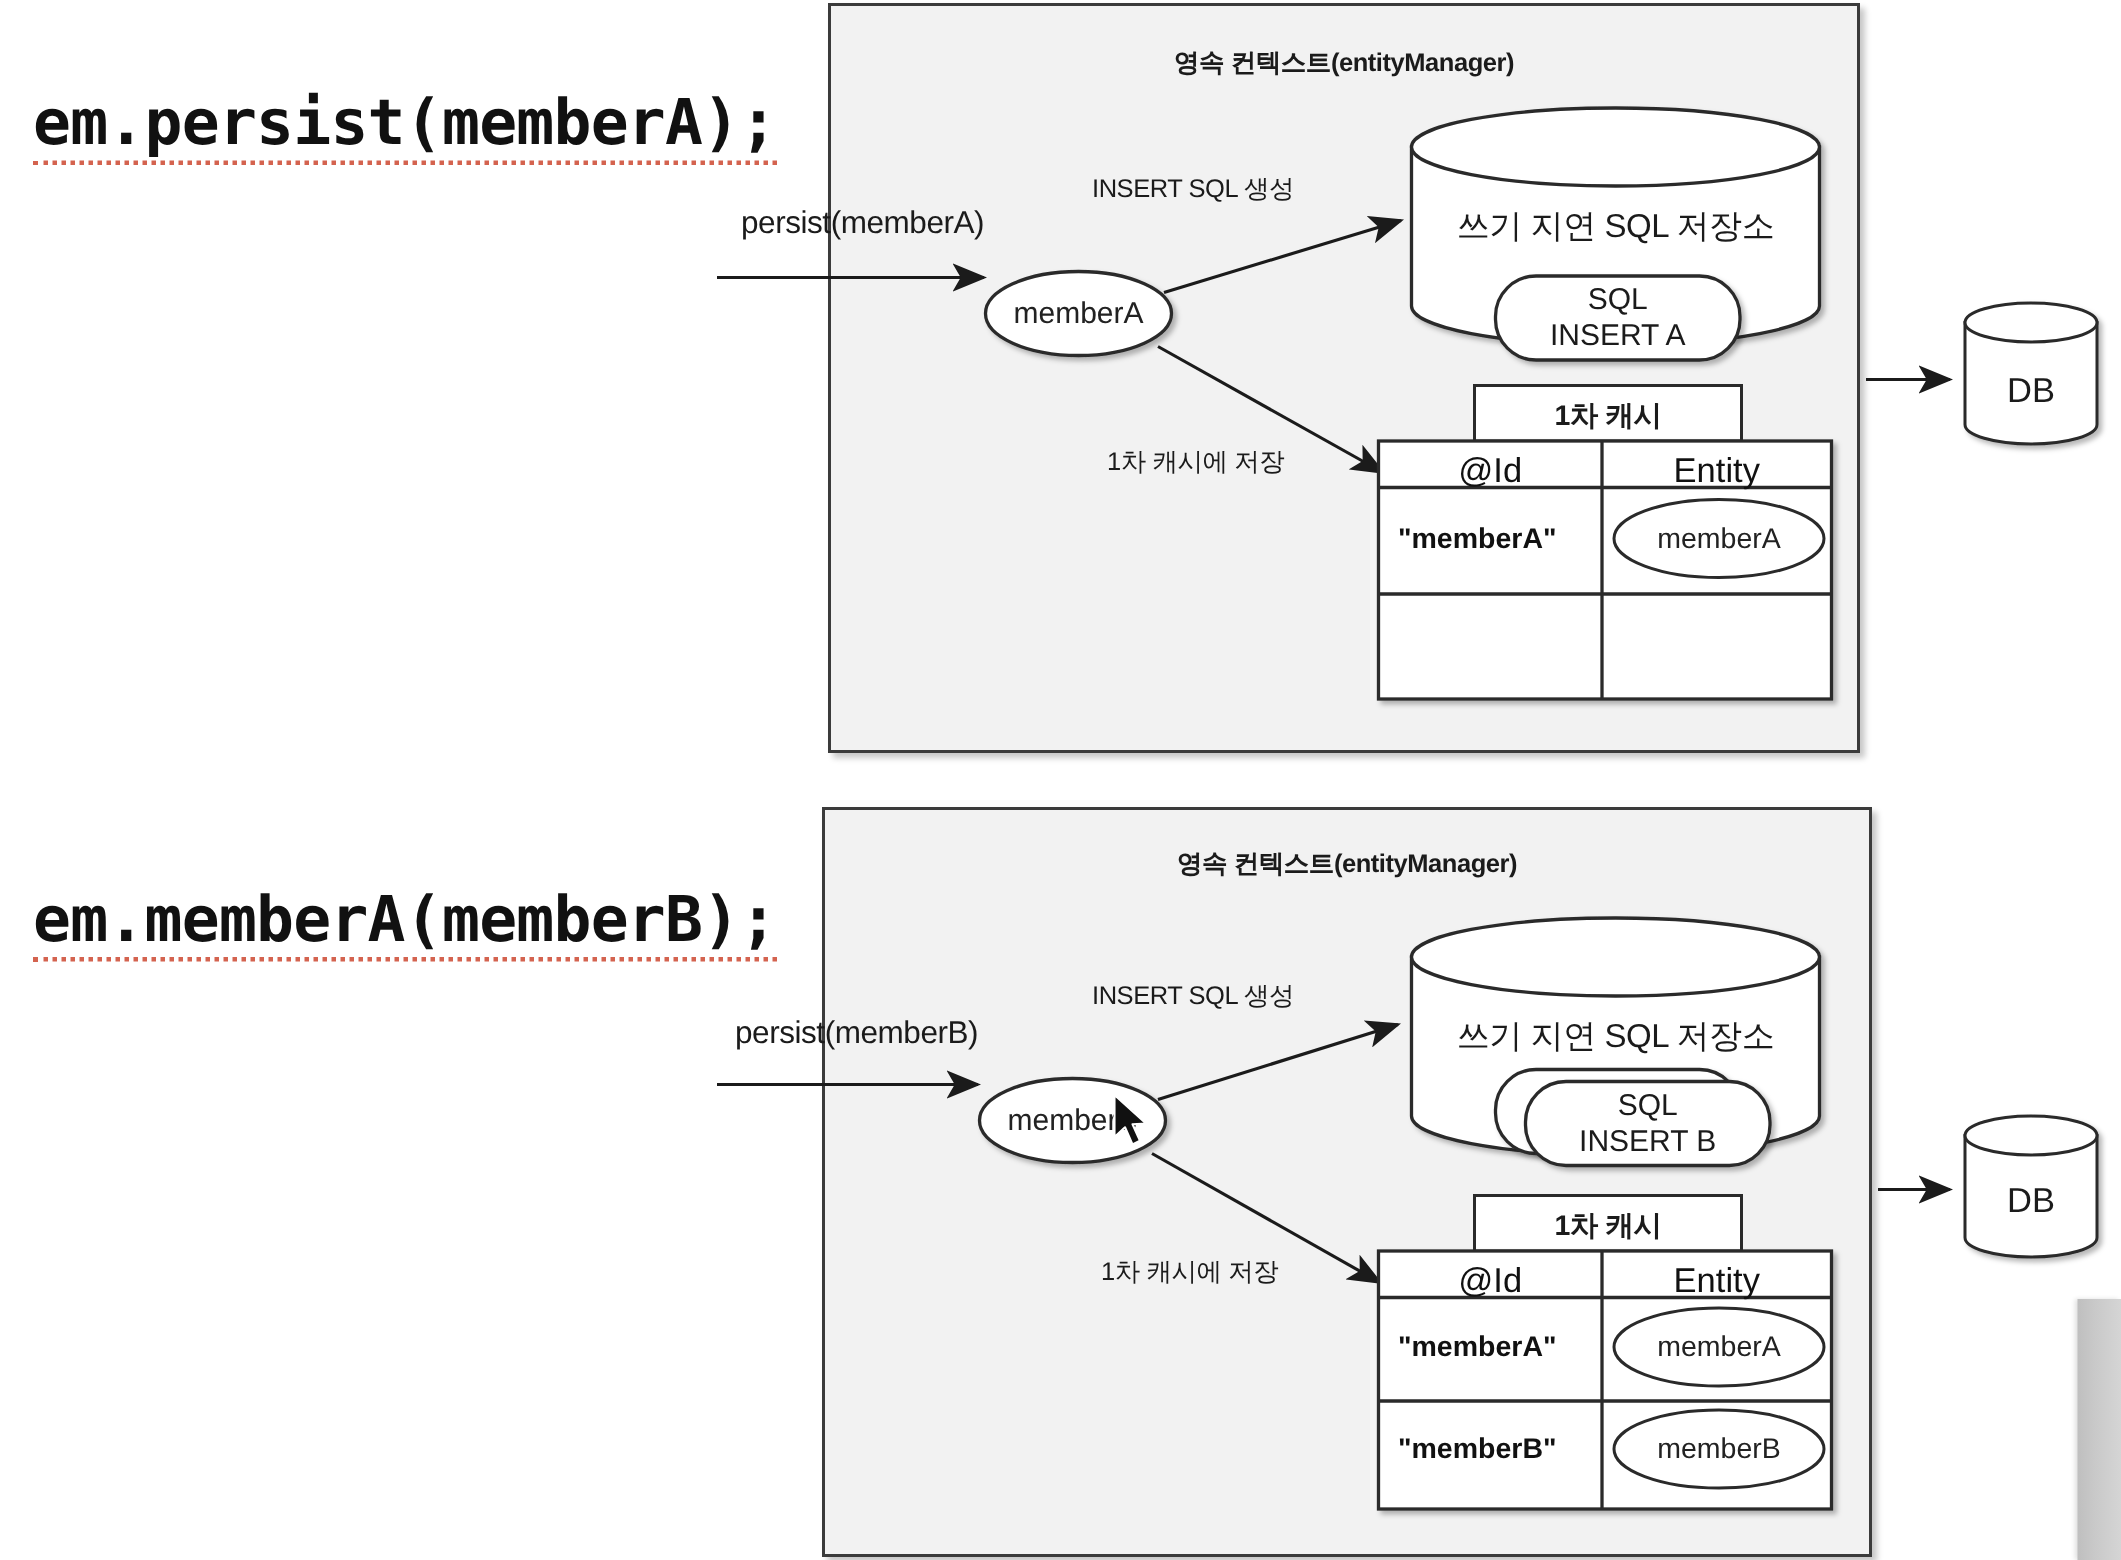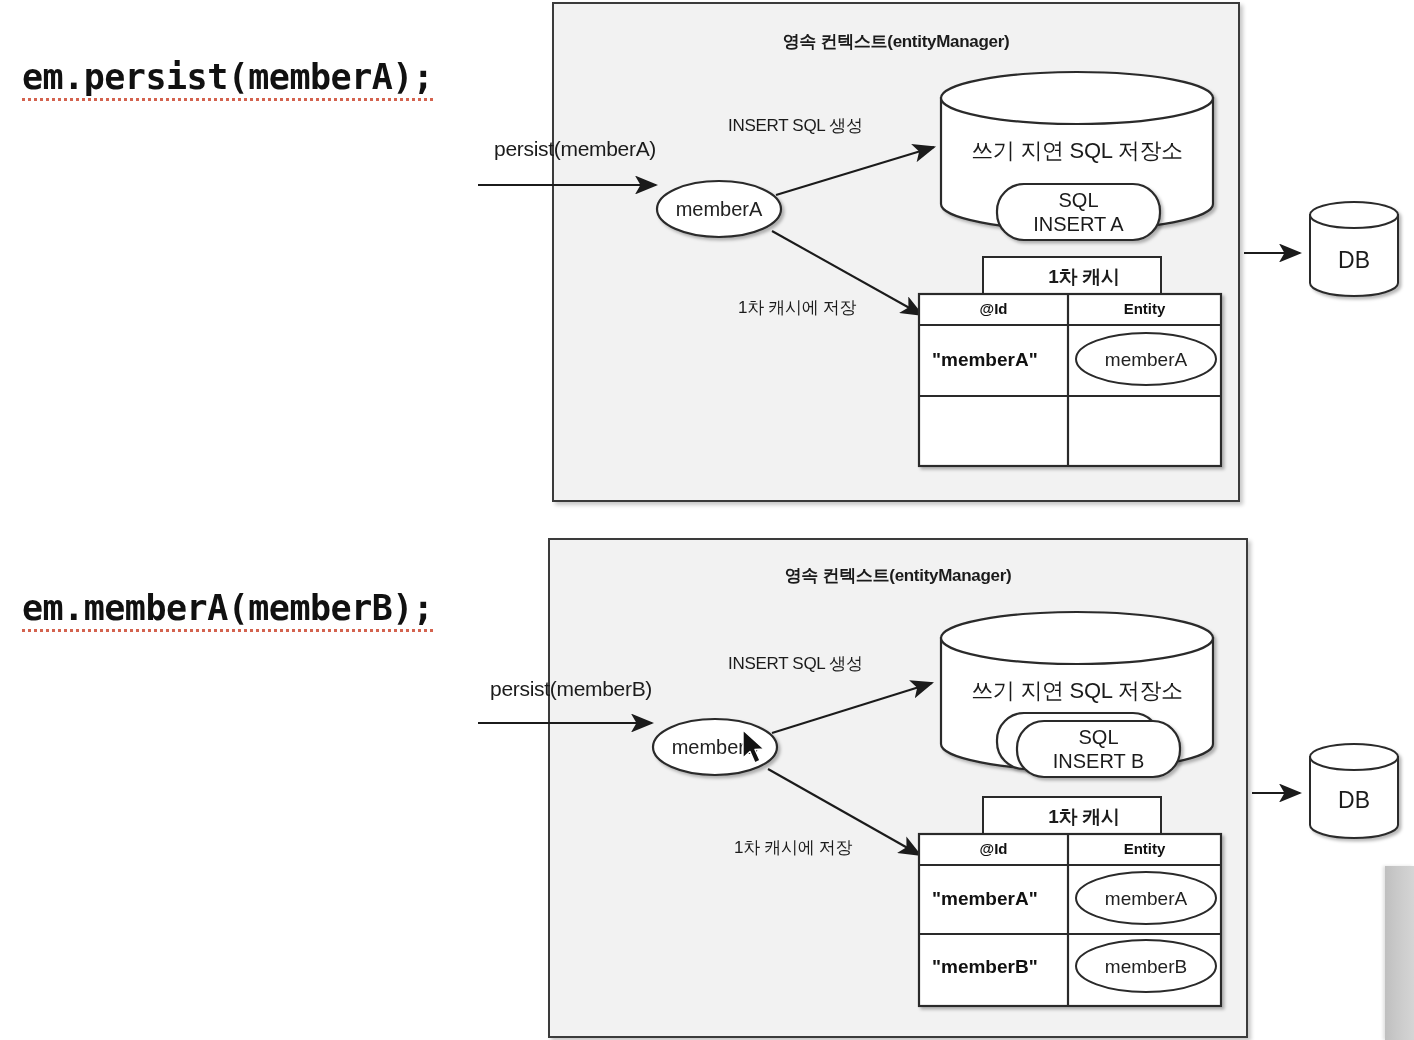--- a/index.html
+++ b/index.html
@@ -10,21 +10,21 @@
     overflow:hidden;
     position:relative;
   }
   .slide{position:absolute;left:0;top:0;width:1414px;height:1040px;}
 
   
   .code-caption{
     position:absolute;
     font-family:"DejaVu Sans Mono","Liberation Mono",monospace;
     font-weight:700;
-    font-size:35px;
+    font-size:42px;
     letter-spacing:-0.5px;
     color:#111;
     white-space:nowrap;
   }
   .code-caption .squiggle{
     border-bottom:3px dotted #d4634f;
     padding-bottom:1px;
   }
 
   
@@ -94,26 +94,25 @@
 
   
   .cache-tab-text{
     position:absolute;
     font-size:19px;
     font-weight:700;
     color:#1b1b1b;
     text-align:center;
     white-space:nowrap;
     letter-spacing:-0.3px;
-    padding-left:12px;
   }
   .th-text{
     position:absolute;
-    font-size:15px;
-    font-weight:700;
+    font-size:23px;
+    font-weight:400;
     color:#111;
     text-align:center;
     white-space:nowrap;
   }
   .td-text{
     position:absolute;
     font-size:19px;
     font-weight:700;
     color:#111;
     white-space:nowrap;

